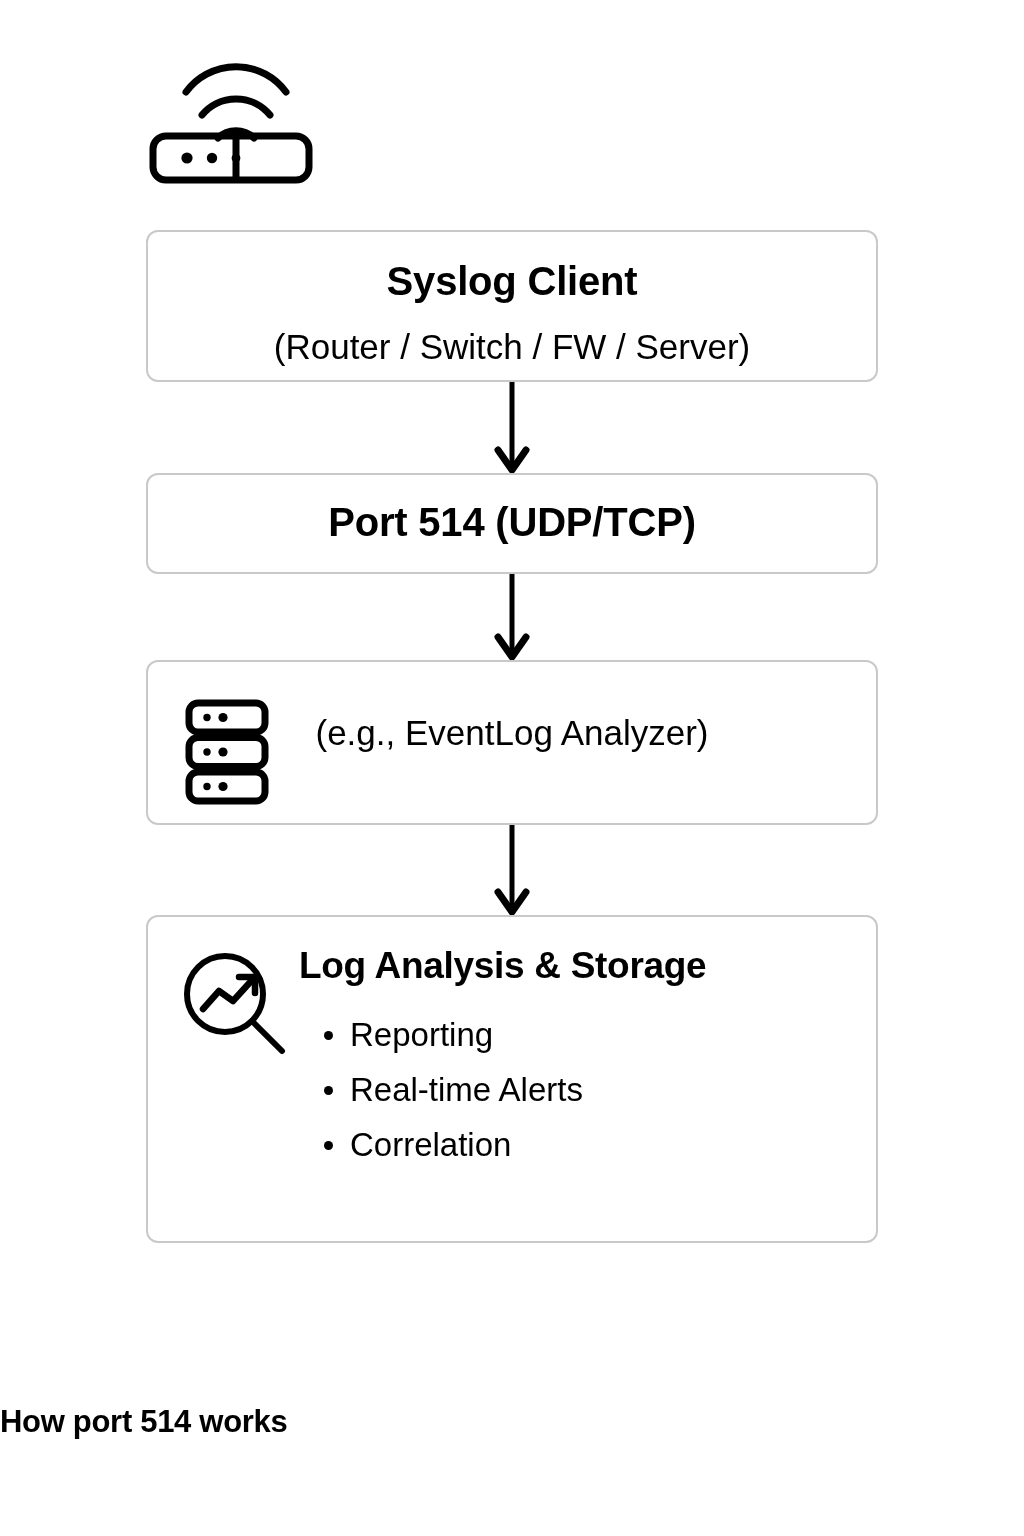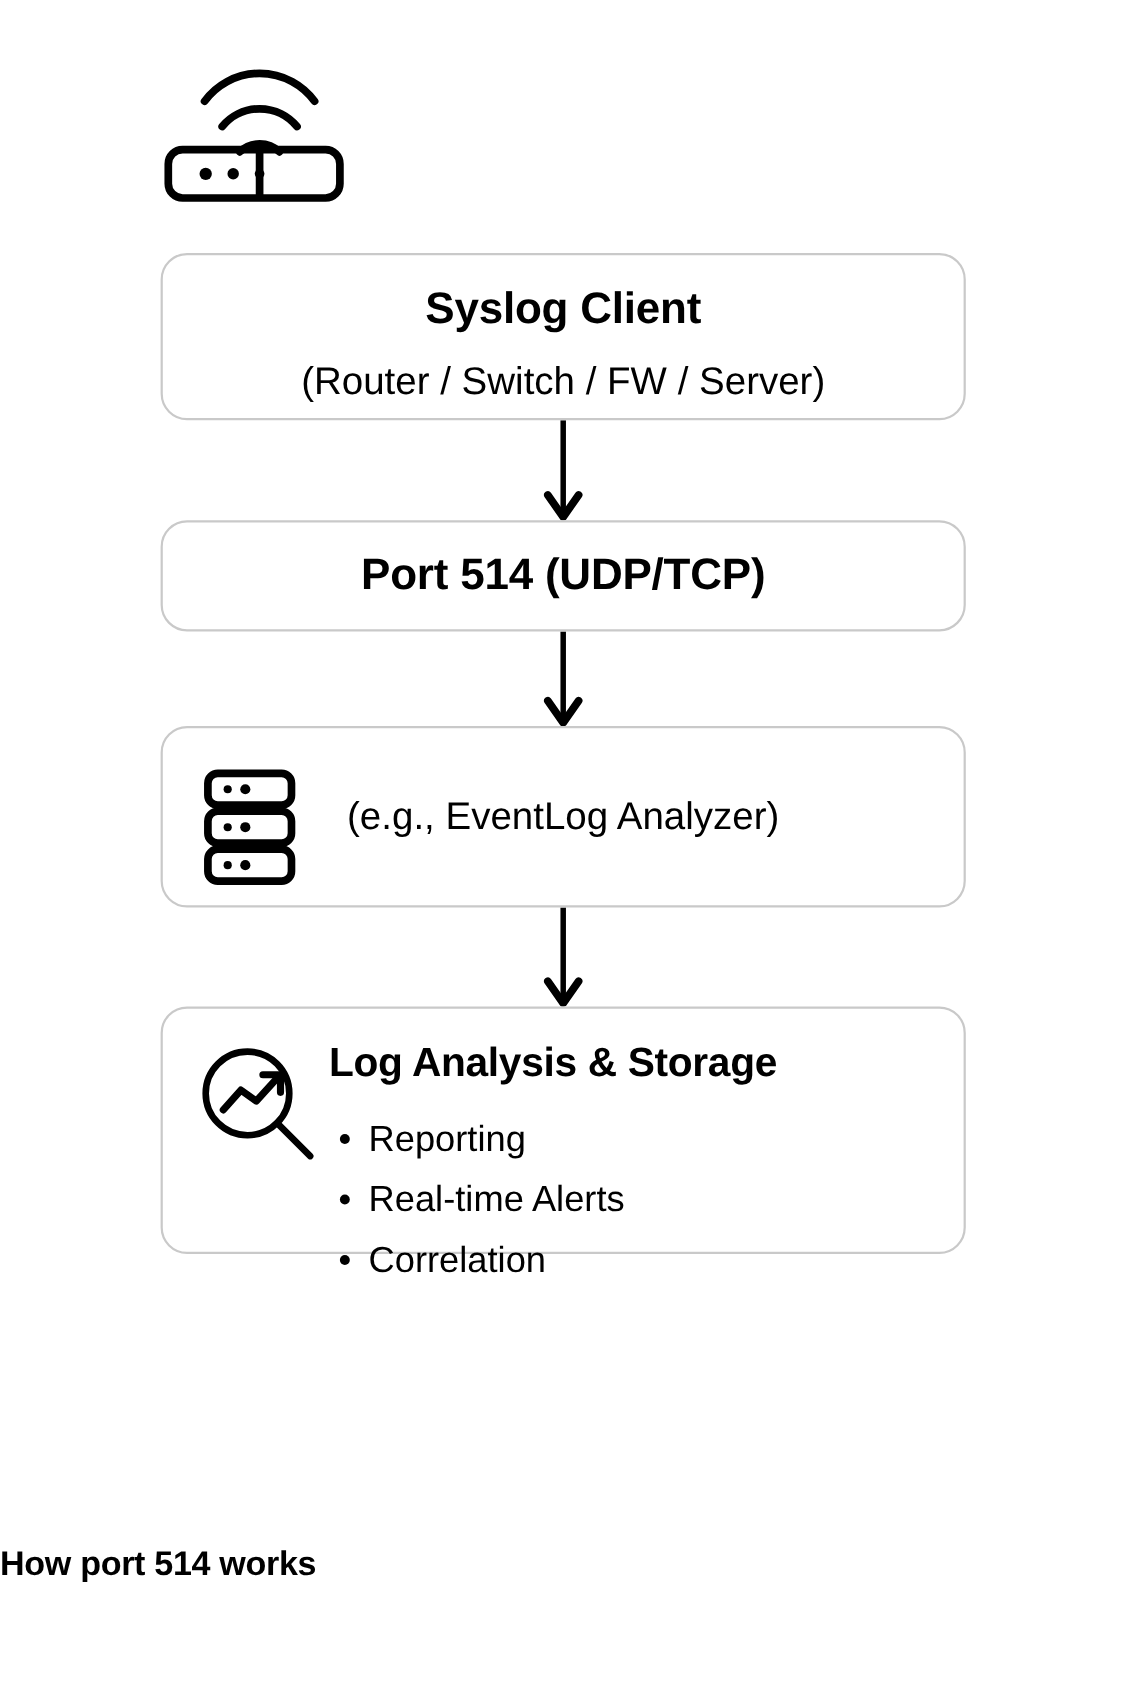--- a/index.html
+++ b/index.html
@@ -30,40 +30,40 @@
     height: 150px;
   }
 
   
   .flow-box {
     position: absolute;
     left: 146px;
     width: 732px;
     box-sizing: border-box;
     border: 2px solid #c9c9c9;
-    border-radius: 24px;
+    border-radius: 12px;
     background: #ffffff;
     padding-left: 46px;
   }
 
   #box-syslog-client {
     top: 230px;
     height: 152px;
   }
   #box-port-514 {
     top: 473px;
     height: 101px;
   }
   #box-syslog-server {
     top: 660px;
     height: 165px;
   }
   #box-log-analysis {
     top: 915px;
-    height: 225px;
+    height: 328px;
   }
 
   .box-inner-center {
     position: absolute;
     left: 0;
     right: 0;
     text-align: center;
   }
 
   .box-title {
@@ -87,42 +87,42 @@
 
   
   #server-icon {
     position: absolute;
     left: 37px;
     top: 37px;
     width: 84px;
     height: 106px;
   }
   #syslog-server-text { top: 33px; }
-  #syslog-server-text .box-subtitle { margin-top: 28px; }
+  #syslog-server-text .box-subtitle { margin-top: 18px; }
 
   
   #magnifier-icon {
     position: absolute;
     left: 33px;
     top: 33px;
     width: 106px;
     height: 106px;
   }
   #log-analysis-title {
     position: absolute;
     left: 151px;
     top: 28px;
     font-size: 37px;
     font-weight: bold;
     letter-spacing: -0.3px;
     white-space: nowrap;
   }
   #log-analysis-list {
     position: absolute;
-    left: 155px;
+    left: 170px;
     top: 90px;
     margin: 0;
     padding: 0;
     list-style: none;
   }
   #log-analysis-list li {
     position: relative;
     padding-left: 32px;
     font-size: 33px;
     line-height: 55px;

